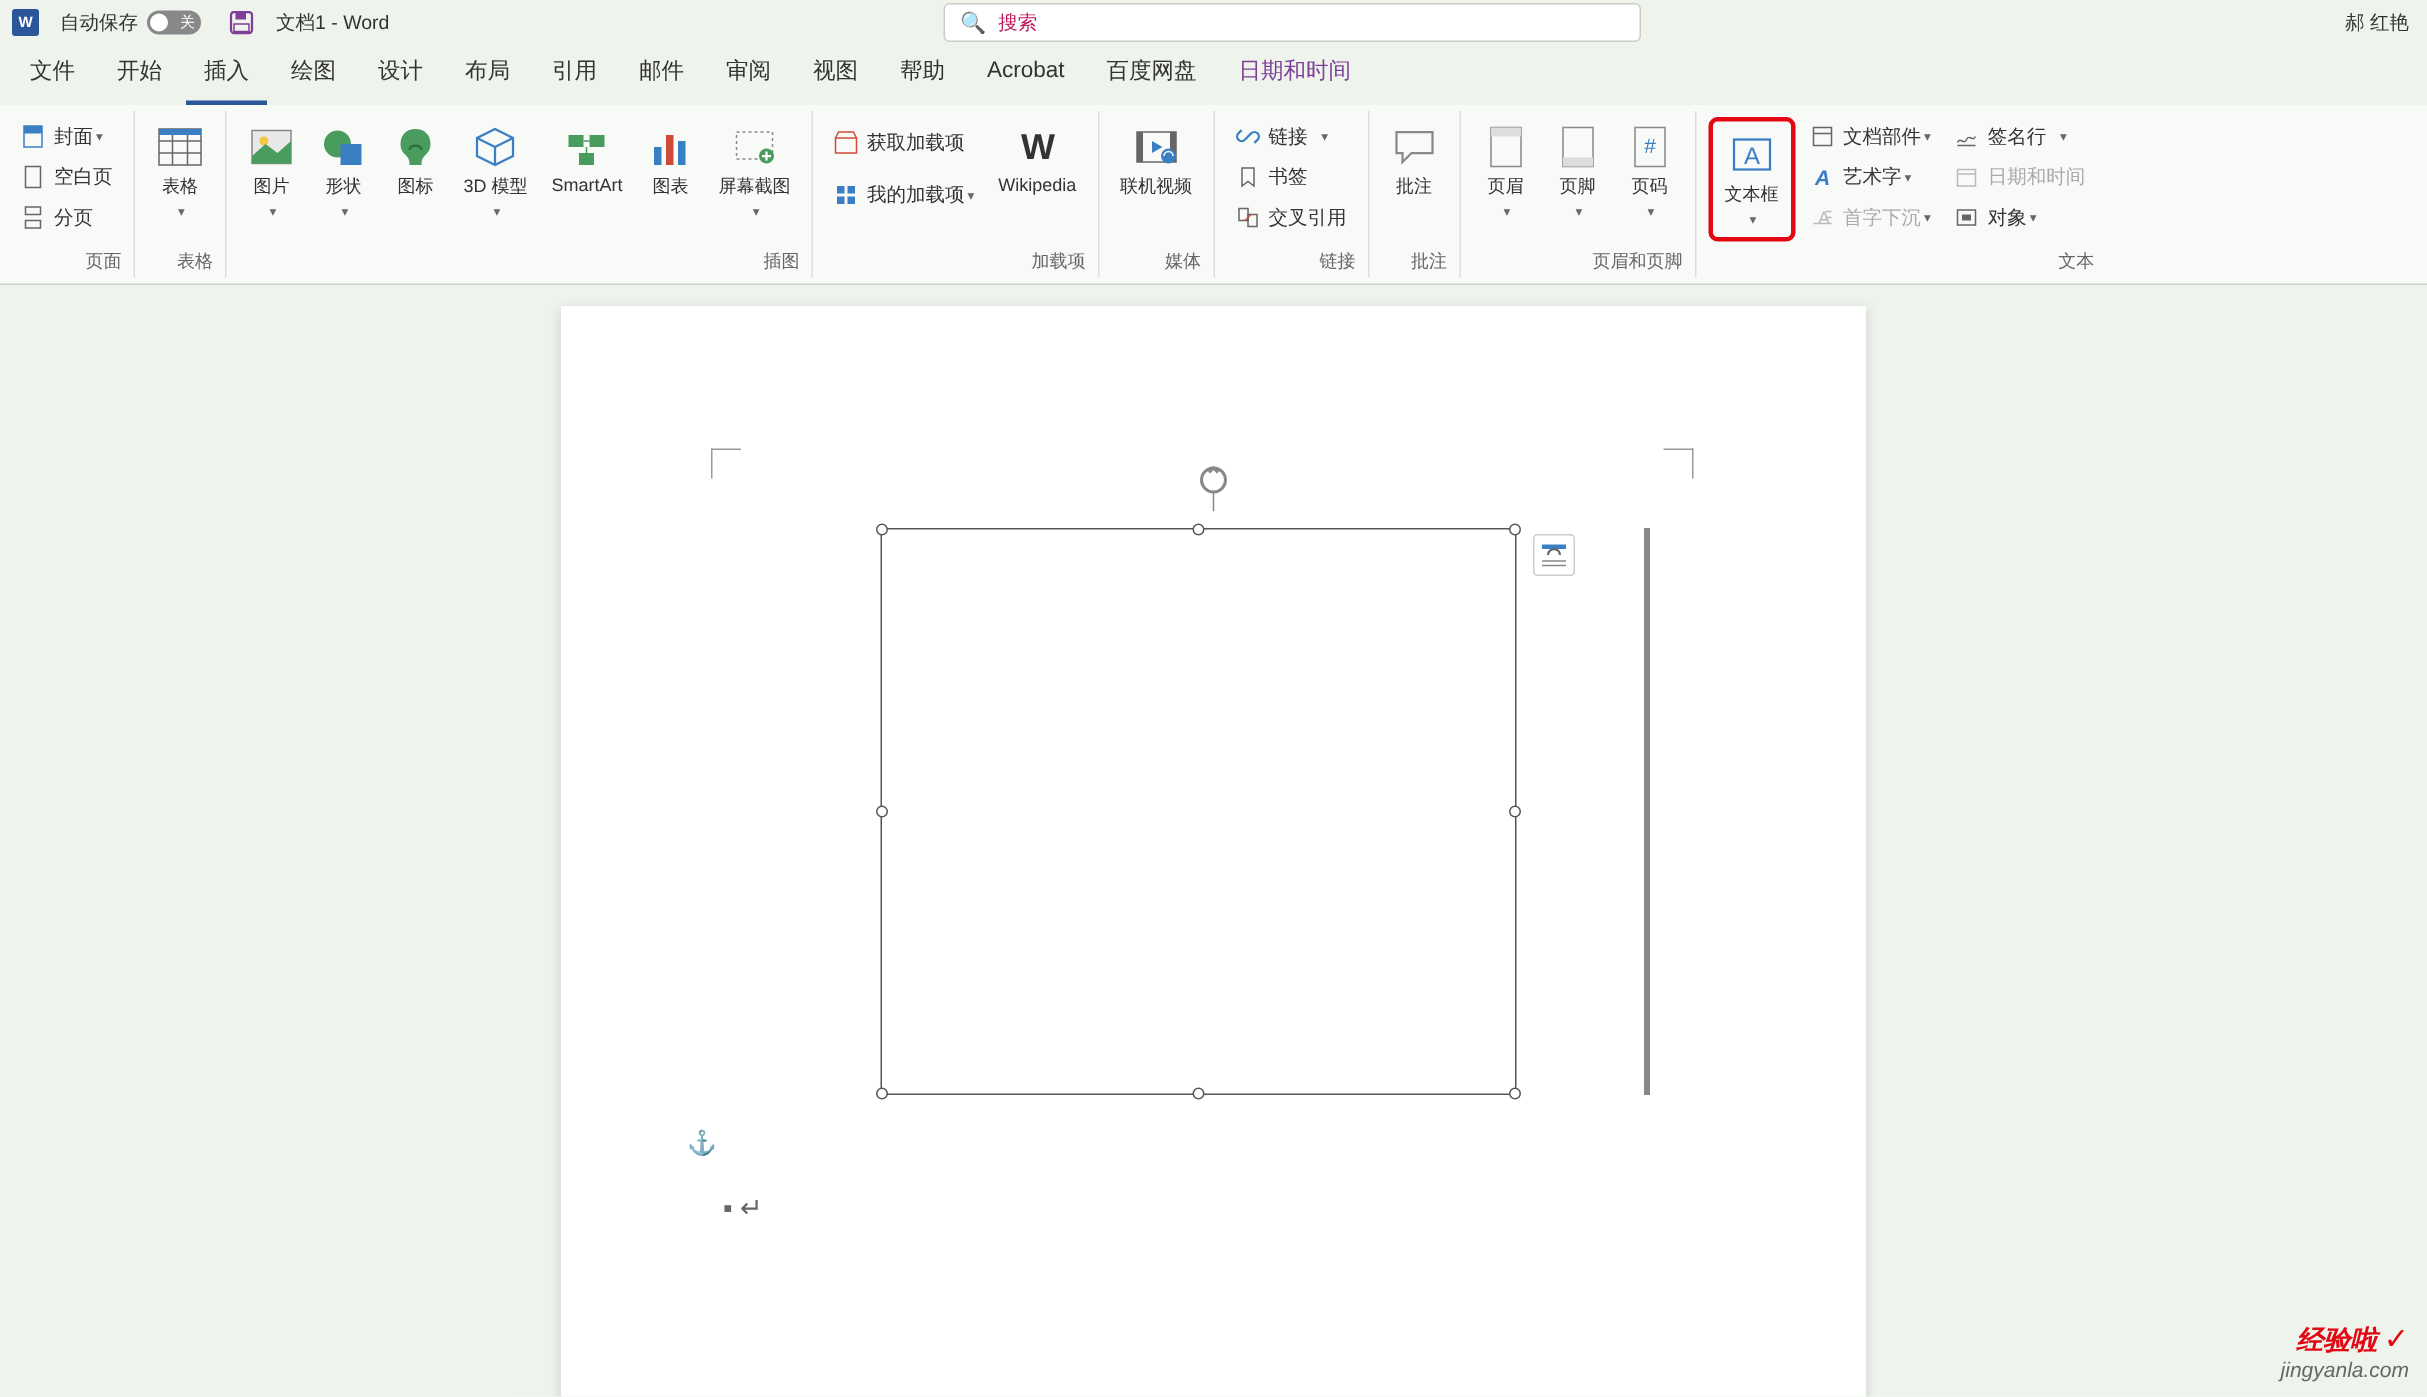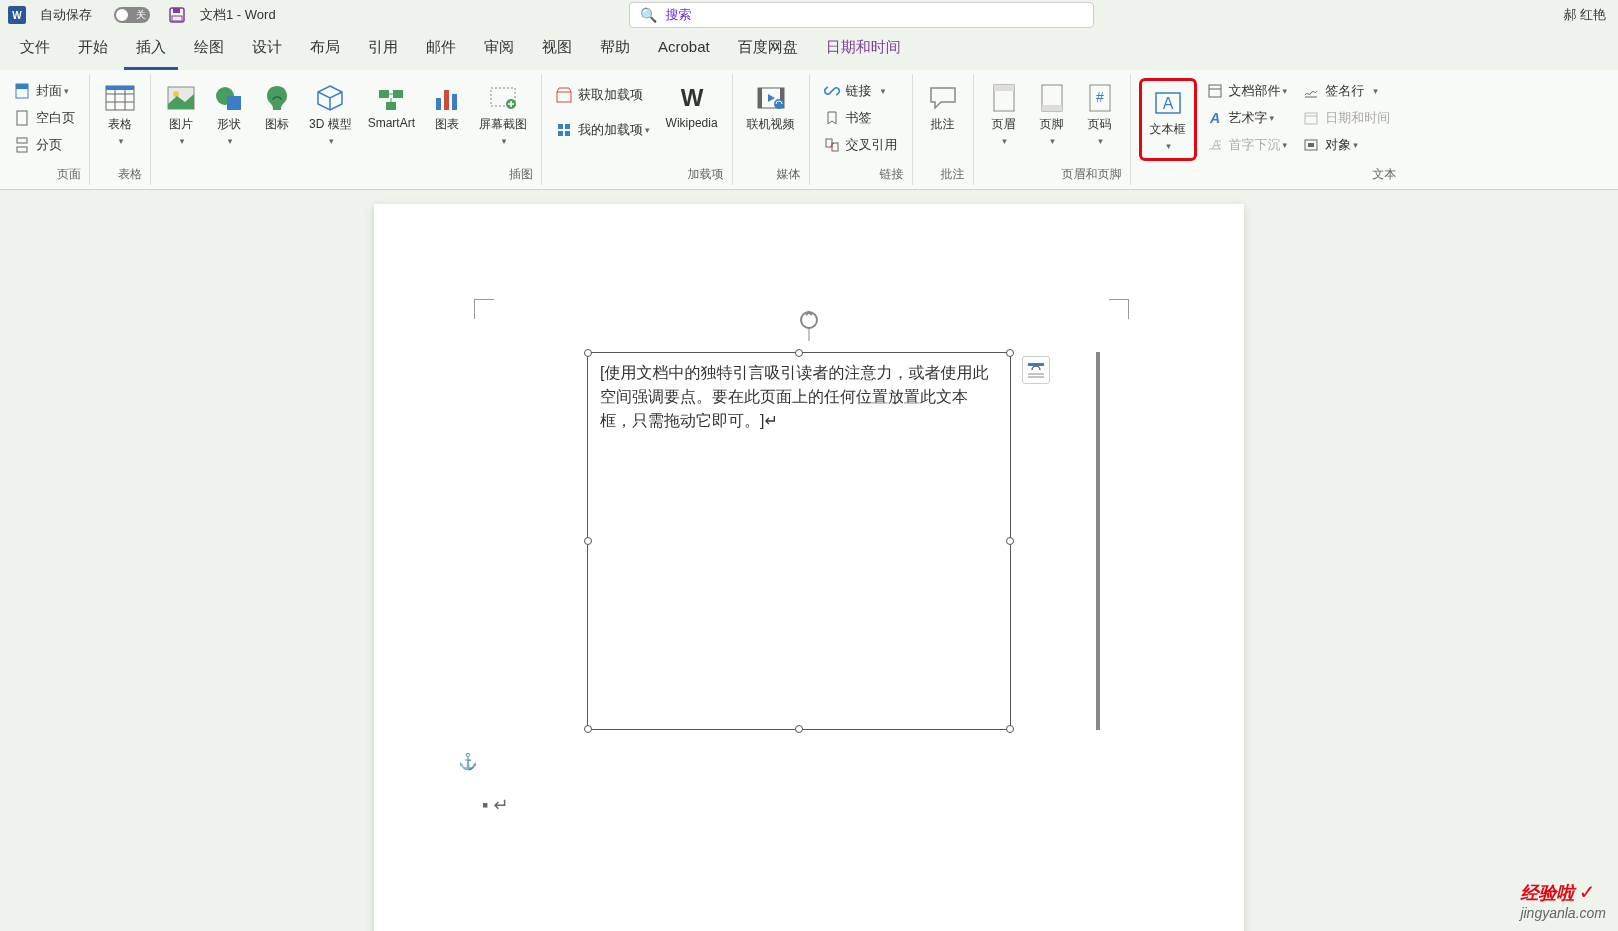--- a/index.html
+++ b/index.html
@@ -1,27 +1,27 @@
 <!DOCTYPE html>
 <html><head>
 <meta charset="utf-8">
 <style>
 *{margin:0;padding:0;box-sizing:border-box;font-family:"Microsoft YaHei",sans-serif}
 body{background:#eef3ec;overflow:hidden;width:1618px;height:931px}
 .title-bar{height:30px;display:flex;align-items:center;padding:0 8px;background:#eef3ec}
 .word-icon{width:18px;height:18px;background:#2b579a;color:#fff;font-size:10px;font-weight:bold;display:flex;align-items:center;justify-content:center;border-radius:2px;margin-right:14px}
-.autosave-label{font-size:13px;color:#333;margin-right:22px}
+.autosave-label{font-size:13px;color:#333;margin-right:6px}
 .toggle{width:36px;height:16px;background:#888;border-radius:10px;position:relative;display:flex;align-items:center;margin-right:4px}
 .toggle-knob{width:12px;height:12px;background:#fff;border-radius:50%;margin-left:2px}
 .toggle-text{font-size:10px;color:#fff;position:absolute;right:4px}
 .save-icon{width:18px;height:18px;margin:0 14px;display:flex;align-items:center;justify-content:center}
 .doc-title{font-size:13px;color:#333}
 .search-box{position:absolute;left:629px;top:2px;width:465px;height:26px;background:#fff;border:1px solid #ccc;border-radius:4px;display:flex;align-items:center;padding:0 10px}
 .search-icon{color:#666;margin-right:8px;font-size:14px}
-.search-text{color:#6d28d9;font-size:13px}
+.search-text{color:#be185d;font-size:13px}
 .user-name{position:absolute;right:12px;top:6px;font-size:13px;color:#333}
 .ribbon-tabs{height:40px;display:flex;padding:0 8px;gap:4px}
 .tab{padding:8px 12px;font-size:15px;color:#333;cursor:pointer}
 .tab.active{font-weight:normal;border-bottom:3px solid #2b579a}
 .tab.contextual{color:#7e3f98}
 .ribbon{height:120px;background:#f8faf7;border-bottom:1px solid #d0d0d0;display:flex;padding:4px 0}
 .group{display:flex;flex-direction:column;justify-content:space-between;border-right:1px solid #ddd;padding:4px 8px 2px}
 .group-content{display:flex;gap:4px;flex:1;align-items:flex-start}
 .group-label{font-size:12px;color:#666;text-align:right;margin-top:2px}
 .big-btn{display:flex;flex-direction:column;align-items:center;justify-content:center;padding:4px 6px;cursor:pointer;min-width:44px}
@@ -47,21 +47,21 @@
 .handle.e{right:-4px;top:50%;margin-top:-4px}
 .handle.nw{top:-4px;left:-4px}
 .handle.ne{top:-4px;right:-4px}
 .handle.sw{bottom:-4px;left:-4px}
 .handle.se{bottom:-4px;right:-4px}
 .text-content{padding:8px 12px;font-size:16px;color:#333;line-height:1.5}
 .layout-btn{position:absolute;top:152px;left:648px;width:28px;height:28px;background:#fff;border:1px solid #ccc;display:flex;align-items:center;justify-content:center;border-radius:3px}
 .vline{position:absolute;top:148px;left:722px;width:4px;height:378px;background:#888}
 .anchor{position:absolute;top:548px;left:84px;font-size:16px;color:#5b8fd4}
 .para-mark{position:absolute;top:590px;left:108px;font-size:18px;color:#666}
-.watermark{position:absolute;bottom:10px;right:12px;}
+.watermark{position:absolute;bottom:10px;right:12px;text-align:right}
 .wm1{font-size:18px;color:#e30613;font-weight:bold;font-style:italic}
 .wm1-check{color:#e30613;font-size:20px}
 .wm2{font-size:14px;color:#666;font-style:italic}
 svg{display:block}
 </style>
 </head>
 <body>
 
 <div class="title-bar">
   <div class="word-icon">W</div>
@@ -457,21 +457,20 @@
     </div>
     <div class="text-frame">
       <div class="handle nw"></div>
       <div class="handle n"></div>
       <div class="handle ne"></div>
       <div class="handle w"></div>
       <div class="handle e"></div>
       <div class="handle sw"></div>
       <div class="handle s"></div>
       <div class="handle se"></div>
-      <div class="text-content">[使用文档中的独特引言吸引读者的注意力，或者使用此空间强调要点。要在此页面上的任何位置放置此文本框，只需拖动它即可。]↵</div>
     </div>
     <div class="layout-btn">
       <svg width="20" height="20">
           <rect x="2" y="3" width="16" height="3" fill="#3a7fc4"></rect>
           <path d="M6 10 A4 4 0 0 1 14 10" fill="none" stroke="#666" stroke-width="1.5"></path>
           <line x1="2" y1="14" x2="18" y2="14" stroke="#888"></line>
           <line x1="2" y1="17" x2="18" y2="17" stroke="#888"></line>
         </svg>
     </div>
     <div class="vline"></div>

